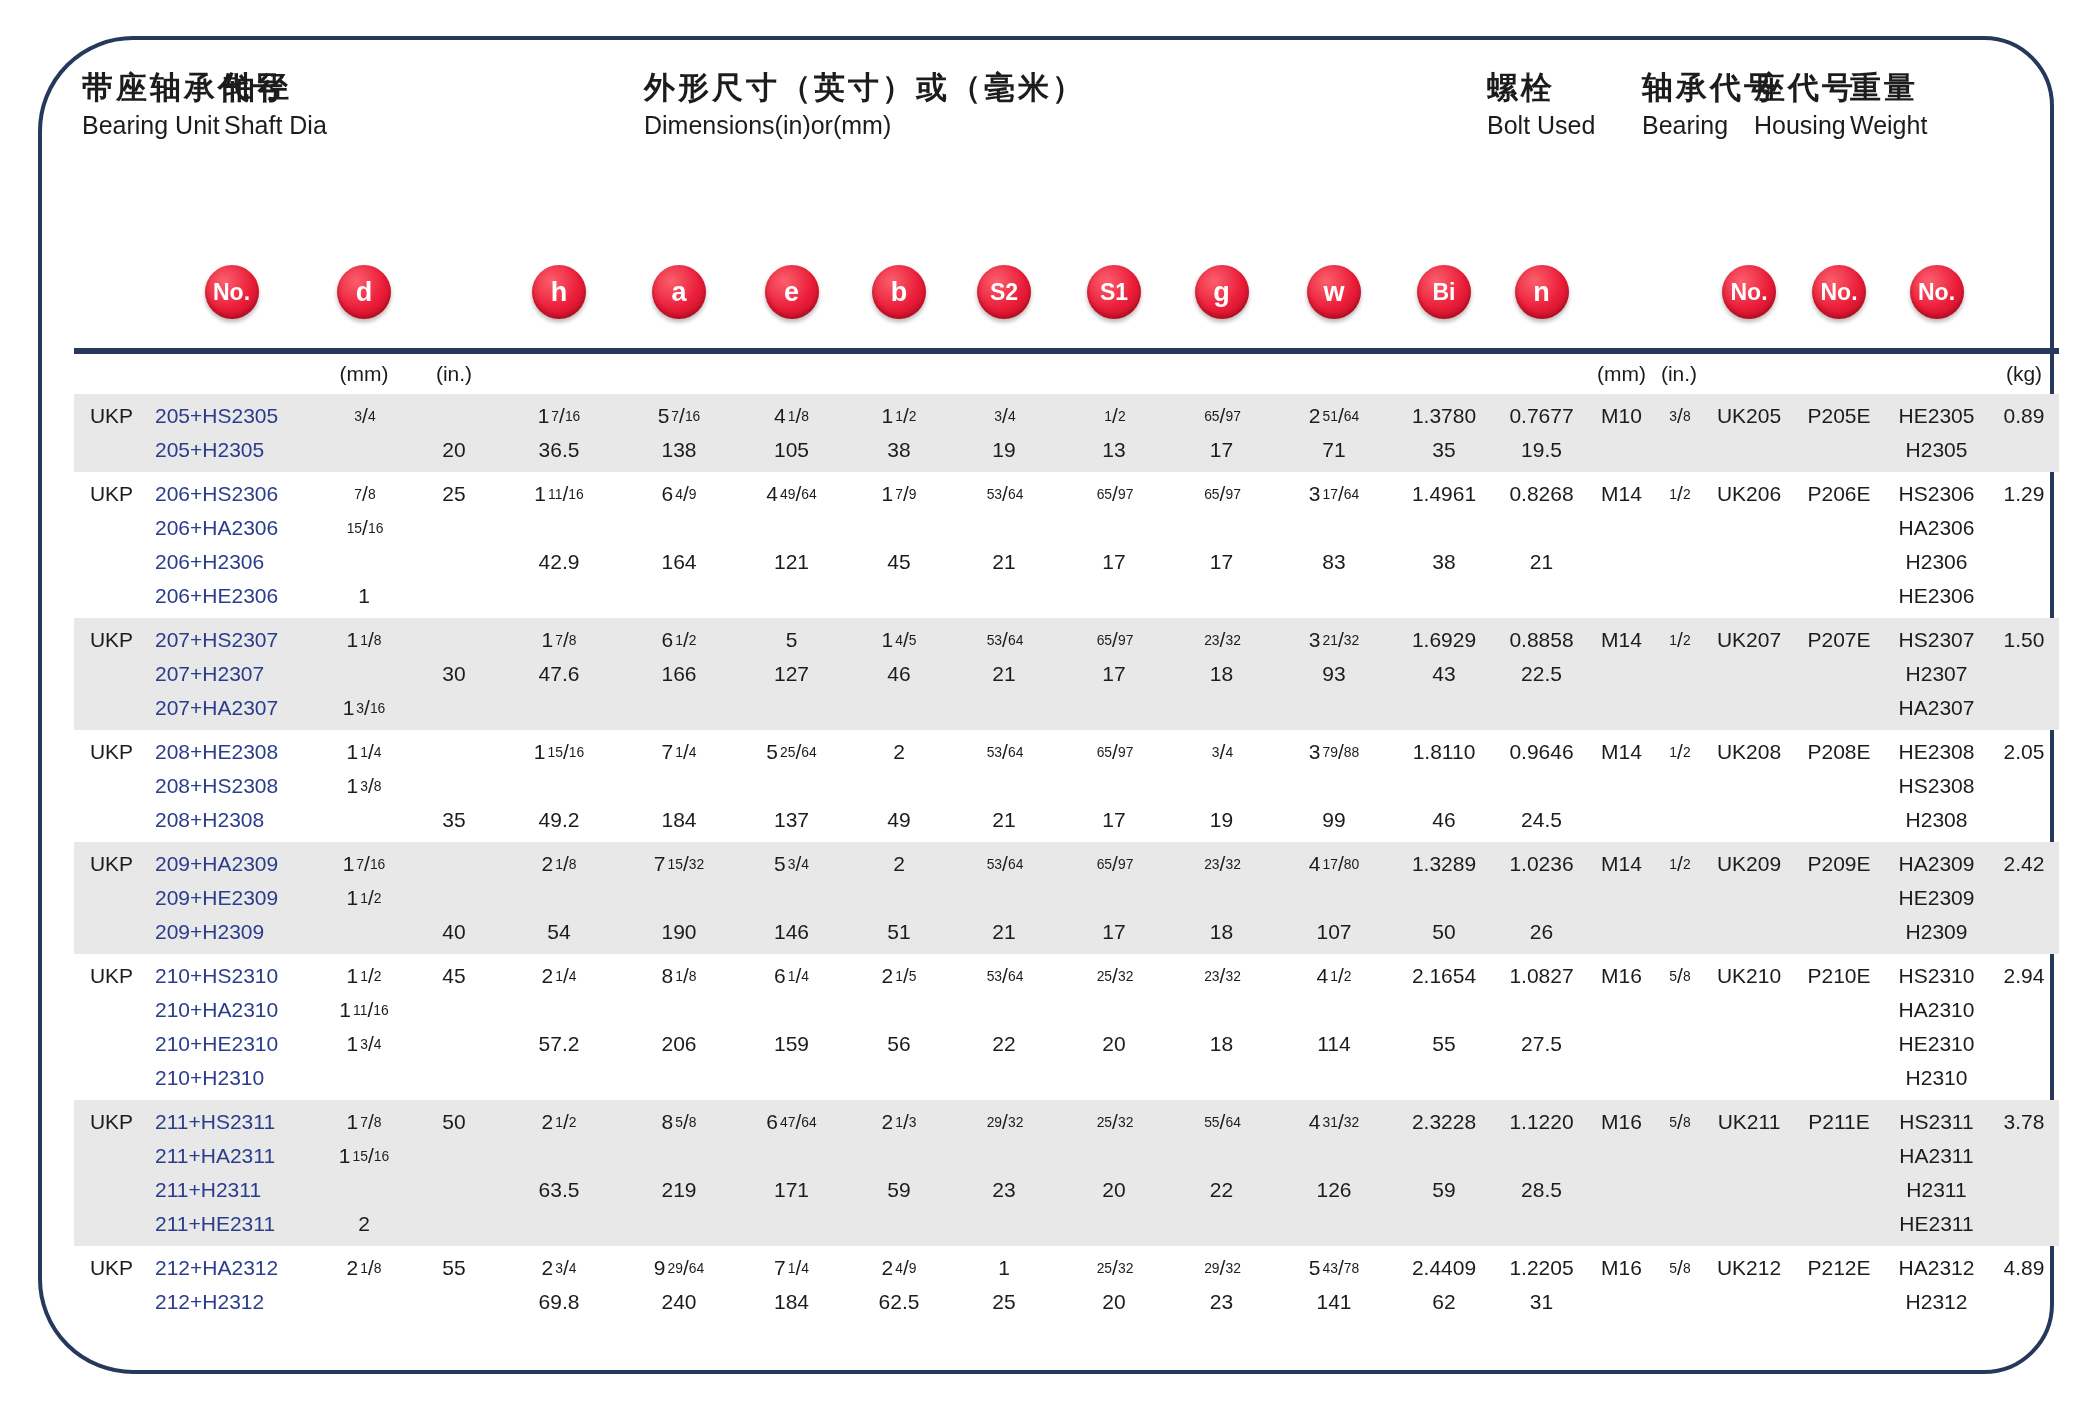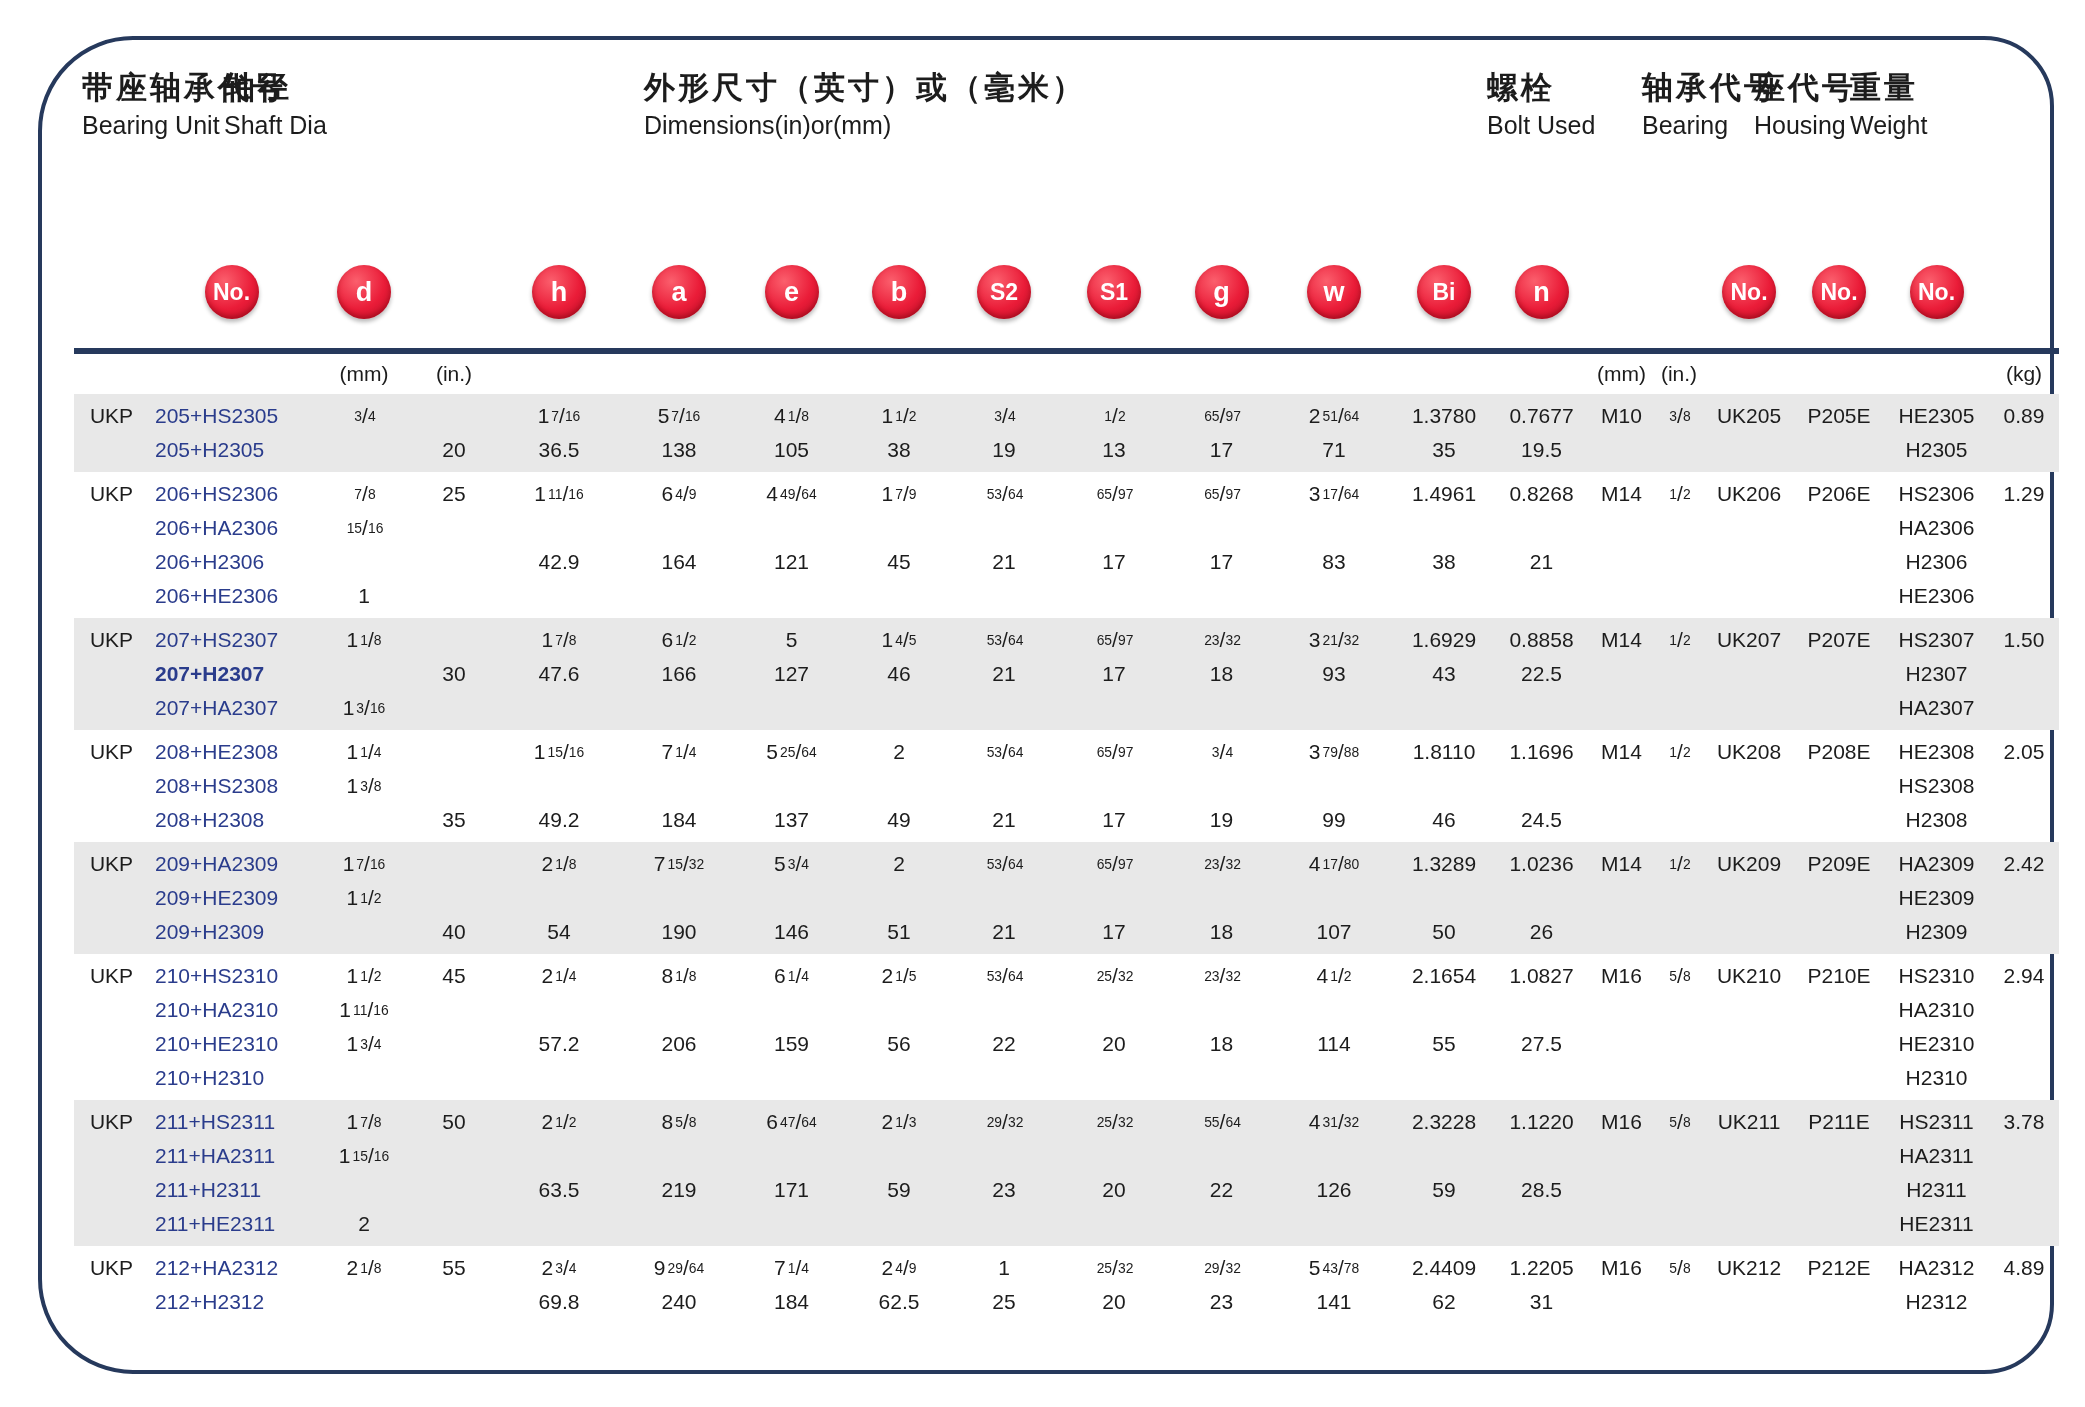--- a/index.html
+++ b/index.html
@@ -174,21 +174,21 @@
           <div class="c span" style="grid-area: 1 / 16 / -1;"><sup>1</sup>/<sub>2</sub></div>
           <div class="c span" style="grid-area: 1 / 17 / -1;">UK206</div>
           <div class="c span" style="grid-area: 1 / 18 / -1;">P206E</div>
           <div class="c span" style="grid-area: 1 / 20 / -1;">1.29</div>
         </div>
         <div class="group shaded">
           <div class="c prefix" style="grid-area: 1 / 1;">UKP</div>
           <div class="c left unit" style="grid-area: 1 / 2;">207+HS2307</div>
           <div class="c" style="grid-area: 1 / 3;">1 <sup>1</sup>/<sub>8</sub></div>
           <div class="c" style="grid-area: 1 / 19;">HS2307</div>
-          <div class="c left unit" style="grid-area: 2 / 2; font-weight: bold;">207+H2307</div>
+          <div class="c left unit" style="grid-area: 2 / 2;">207+H2307</div>
           <div class="c" style="grid-area: 2 / 19;">H2307</div>
           <div class="c left unit" style="grid-area: 3 / 2;">207+HA2307</div>
           <div class="c" style="grid-area: 3 / 3;">1 <sup>3</sup>/<sub>16</sub></div>
           <div class="c" style="grid-area: 3 / 19;">HA2307</div>
           <div class="c span" style="grid-area: 2 / 4;">30</div>
           <div class="c" style="grid-area: 1 / 5;">1 <sup>7</sup>/<sub>8</sub></div>
           <div class="c" style="grid-area: 1 / 6;">6 <sup>1</sup>/<sub>2</sub></div>
           <div class="c" style="grid-area: 1 / 7;">5</div>
           <div class="c" style="grid-area: 1 / 8;">1 <sup>4</sup>/<sub>5</sub></div>
           <div class="c" style="grid-area: 1 / 9;"><sup>53</sup>/<sub>64</sub></div>
@@ -226,21 +226,21 @@
           <div class="c span" style="grid-area: 3 / 4;">35</div>
           <div class="c" style="grid-area: 1 / 5;">1 <sup>15</sup>/<sub>16</sub></div>
           <div class="c" style="grid-area: 1 / 6;">7 <sup>1</sup>/<sub>4</sub></div>
           <div class="c" style="grid-area: 1 / 7;">5 <sup>25</sup>/<sub>64</sub></div>
           <div class="c" style="grid-area: 1 / 8;">2</div>
           <div class="c" style="grid-area: 1 / 9;"><sup>53</sup>/<sub>64</sub></div>
           <div class="c" style="grid-area: 1 / 10;"><sup>65</sup>/<sub>97</sub></div>
           <div class="c" style="grid-area: 1 / 11;"><sup>3</sup>/<sub>4</sub></div>
           <div class="c" style="grid-area: 1 / 12;">3 <sup>79</sup>/<sub>88</sub></div>
           <div class="c" style="grid-area: 1 / 13;">1.8110</div>
-          <div class="c" style="grid-area: 1 / 14;">1.1696</div>
+          <div class="c" style="grid-area: 1 / 14;">0.9646</div>
           <div class="c" style="grid-area: 3 / 5;">49.2</div>
           <div class="c" style="grid-area: 3 / 6;">184</div>
           <div class="c" style="grid-area: 3 / 7;">137</div>
           <div class="c" style="grid-area: 3 / 8;">49</div>
           <div class="c" style="grid-area: 3 / 9;">21</div>
           <div class="c" style="grid-area: 3 / 10;">17</div>
           <div class="c" style="grid-area: 3 / 11;">19</div>
           <div class="c" style="grid-area: 3 / 12;">99</div>
           <div class="c" style="grid-area: 3 / 13;">46</div>
           <div class="c" style="grid-area: 3 / 14;">24.5</div>

